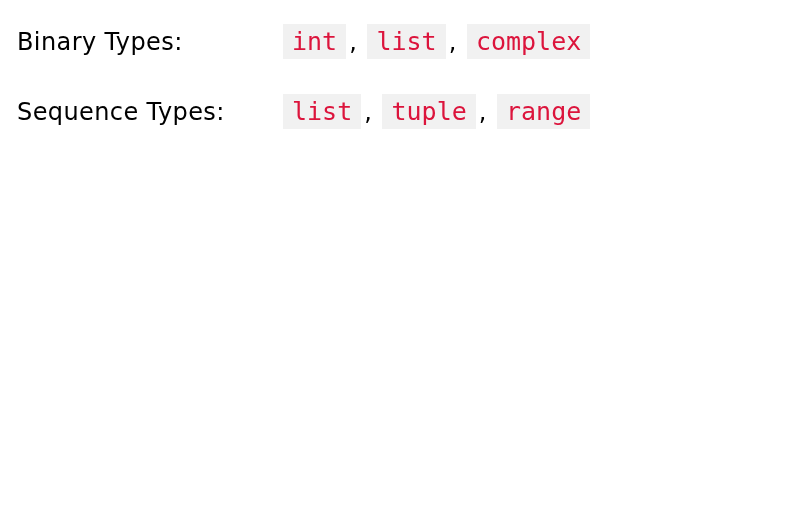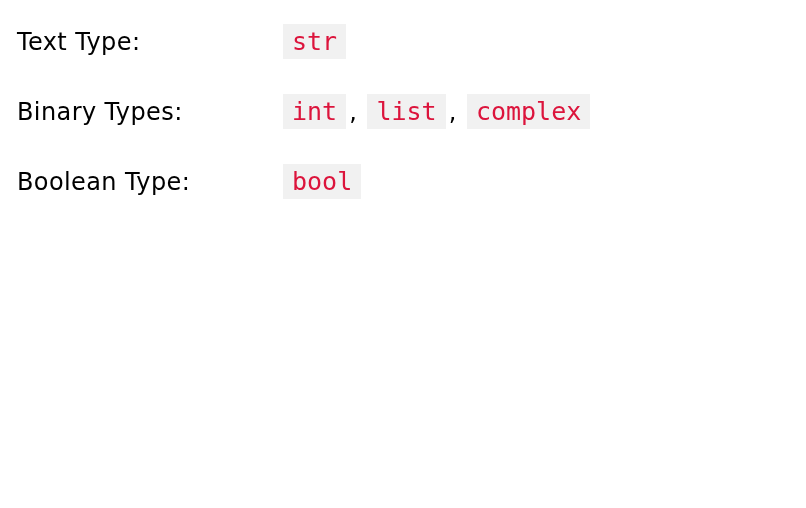--- a/index.html
+++ b/index.html
@@ -45,16 +45,15 @@
   }
   .sep {
     font-size: 24px;
     color: var(--label-color, #000000);
   }
 </style>
 </head>
 <body style="--code-color: #dc143c; --code-bg: #f1f1f1; --label-color: #000000; background: rgb(255, 255, 255);">
 
 <div class="content" id="data-types-list">
-    <div class="type-row"><span class="type-label">Text Type:</span><span class="type-values"><code class="codespan">str</code></span></div>
     <div class="type-row"><span class="type-label">Binary Types:</span><span class="type-values"><code class="codespan">int</code><span class="sep">, </span><code class="codespan">list</code><span class="sep">, </span><code class="codespan">complex</code></span></div>
-    <div class="type-row"><span class="type-label">Boolean Type:</span><span class="type-values"><code class="codespan">bool</code></span></div>
+    <div class="type-row"><span class="type-label">Sequence Types:</span><span class="type-values"><code class="codespan">list</code><span class="sep">, </span><code class="codespan">tuple</code><span class="sep">, </span><code class="codespan">range</code></span></div>
   </div>
 
 </body></html>

